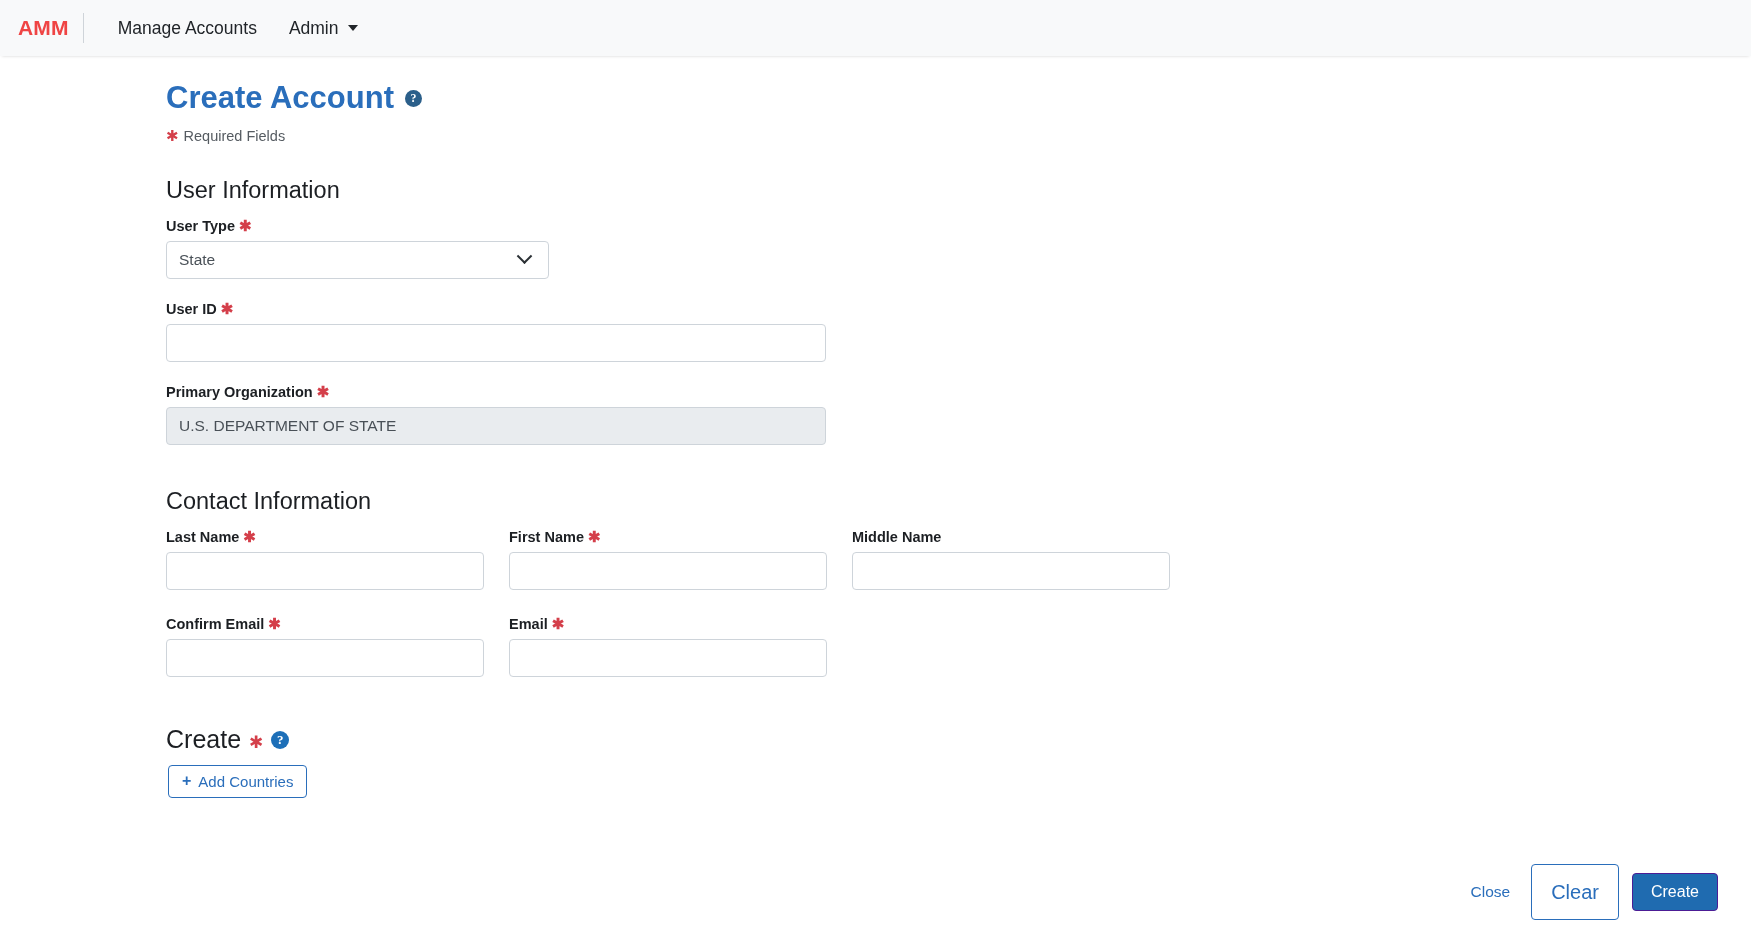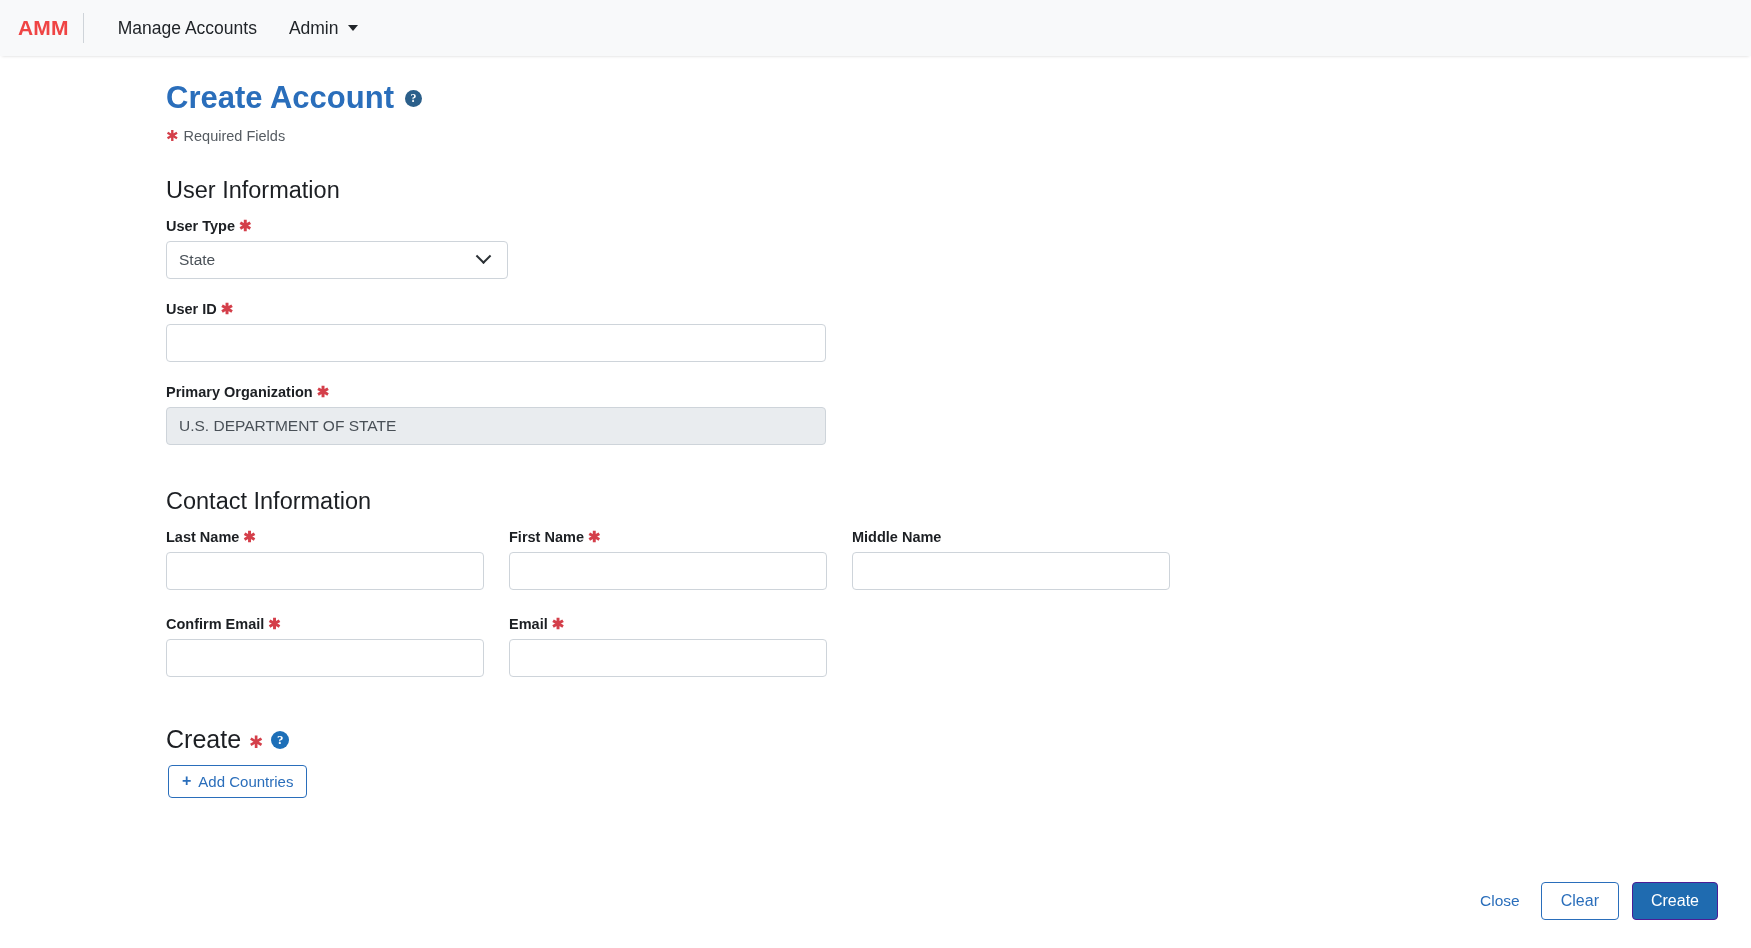--- a/index.html
+++ b/index.html
@@ -150,21 +150,21 @@
     position: relative;
   }
   .chev {
     width: 11px; height: 11px;
     border-right: 2px solid #2b3035;
     border-bottom: 2px solid #2b3035;
     transform: rotate(45deg) translate(-3px, -3px);
     margin-right: 6px;
   }
 
-  .w-select { width: 342px; }
+  .w-select { width: 383px; }
   .w-wide   { width: 660px; margin-top: 0; }
   .w-third  { width: 318px; }
 
   .field-block { margin-bottom: 22px; }
 
   .grid3 {
     display: flex;
     gap: 25px;
   }
   .grid3 .col { width: 318px; }
@@ -222,23 +222,23 @@
     background: transparent;
     border: none;
     color: #2a6ebb;
     font-size: 15.5px;
     padding: 6px 8px;
   }
   .btn-outline {
     border: 1px solid #2a6ebb;
     background: #ffffff;
     color: #2a6ebb;
-    height: 38px;
+    height: 56px;
     padding: 0 19px;
-    font-size: 16px;
+    font-size: 20px;
   }
   .btn-primary {
     border: 1px solid #4c1d95;
     background: #1f6bb0;
     color: #ffffff;
     height: 38px;
     padding: 0 18px;
     font-size: 16px;
   }
 </style>

